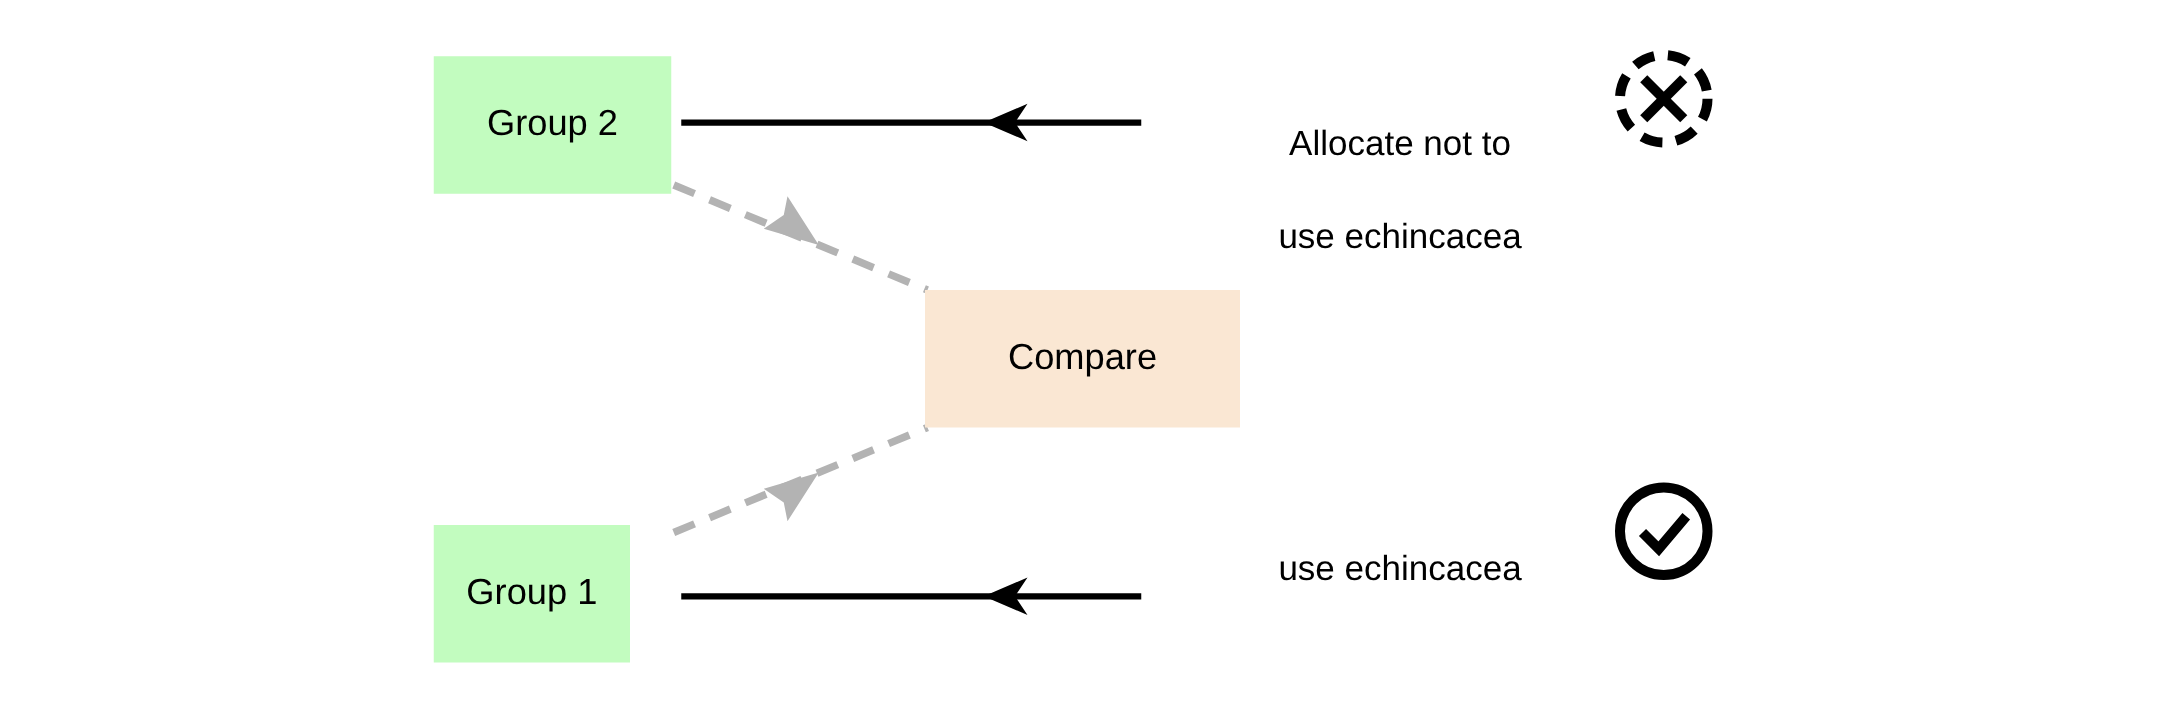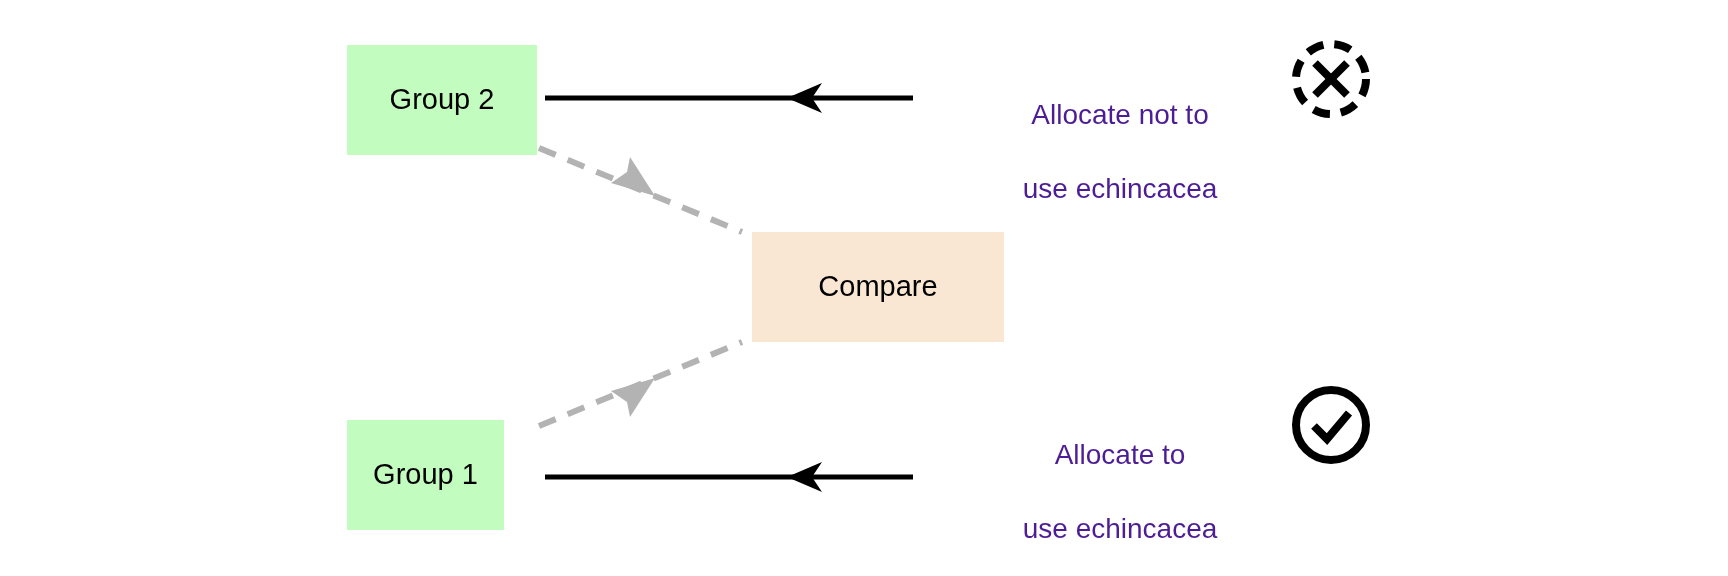--- a/index.html
+++ b/index.html
@@ -32,27 +32,26 @@
     font-size: 29px;
     color: #000000;
     line-height: 1.1;
     white-space: nowrap;
   }
   .group-box {
     background: #c2fcbf;
   }
   .compare-box {
     background: #fae7d3;
-    margin-left: 12px;
   }
   .side-label {
     position: absolute;
     text-align: center;
     font-size: 28px;
-    color: #4c1d95;
+    color: #000000;
     line-height: 1.32;
     white-space: pre-line;
   }
   .icon-wrap {
     position: absolute;
   }
   svg.flowsvg {
     position: absolute;
     left: 0;
     top: 0;
@@ -108,21 +107,20 @@
 
   <div class="icon-wrap" style="left:1288px; top:36px; width:86px; height:86px;">
     <svg viewBox="0 0 86 86" width="86" height="86" xmlns="http://www.w3.org/2000/svg">
       <circle cx="43" cy="43" r="35" fill="none" stroke="#000000" stroke-width="8" stroke-dasharray="17 11"></circle>
       <line x1="27" y1="27" x2="59" y2="59" stroke="#000000" stroke-width="8" stroke-linecap="butt"></line>
       <line x1="59" y1="27" x2="27" y2="59" stroke="#000000" stroke-width="8" stroke-linecap="butt"></line>
     </svg>
   </div>
 
   <div class="side-label" style="left:1005px; top:400px; width:230px;">
-    <div>Allocate to</div>
     <div>use echincacea</div>
   </div>
 
   <div class="icon-wrap" style="left:1288px; top:382px; width:86px; height:86px;">
     <svg viewBox="0 0 86 86" width="86" height="86" xmlns="http://www.w3.org/2000/svg">
       <circle cx="43" cy="43" r="35" fill="none" stroke="#000000" stroke-width="8"></circle>
       <polyline points="26,44 39,57 61,31" fill="none" stroke="#000000" stroke-width="8" stroke-linecap="butt" stroke-linejoin="miter"></polyline>
     </svg>
   </div>
 

